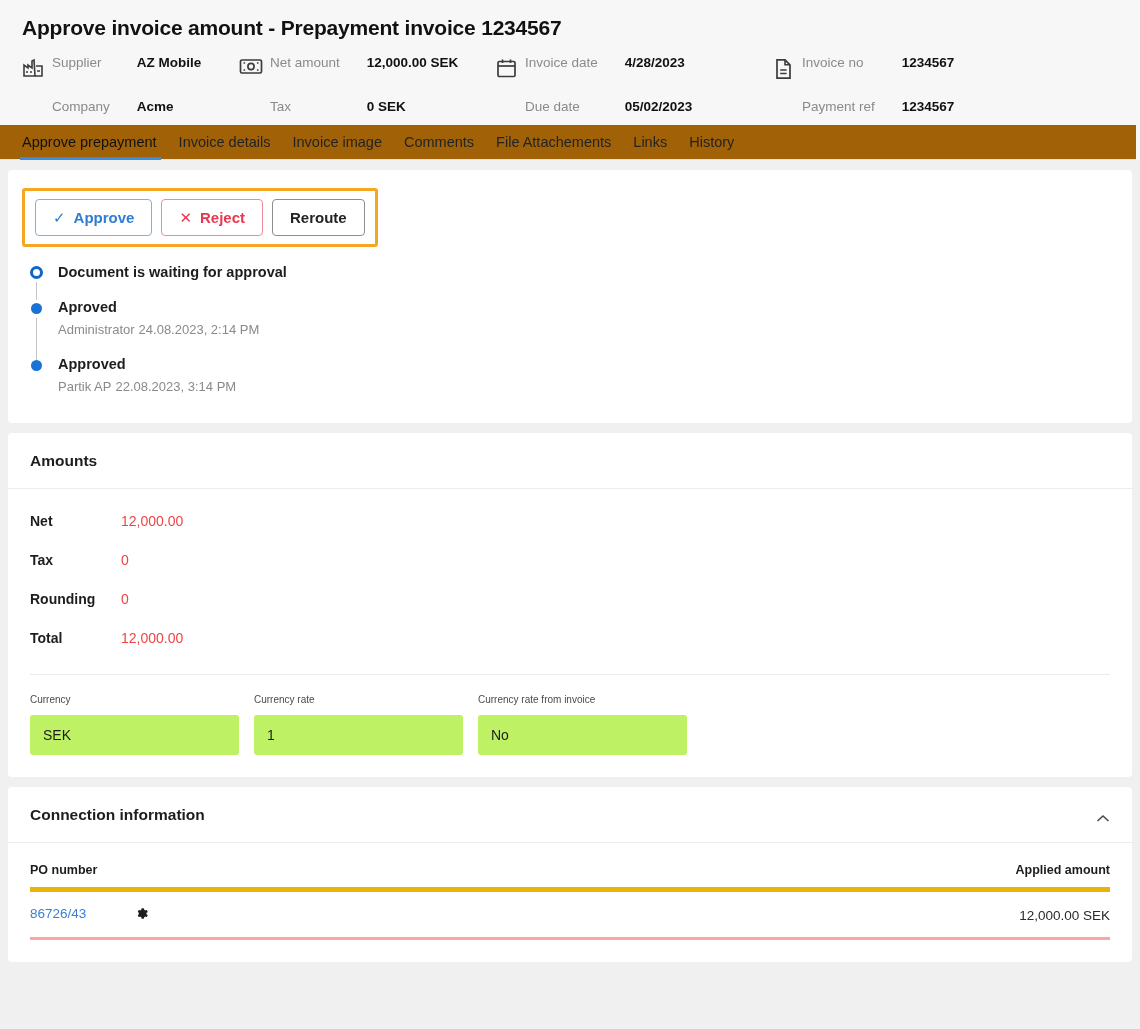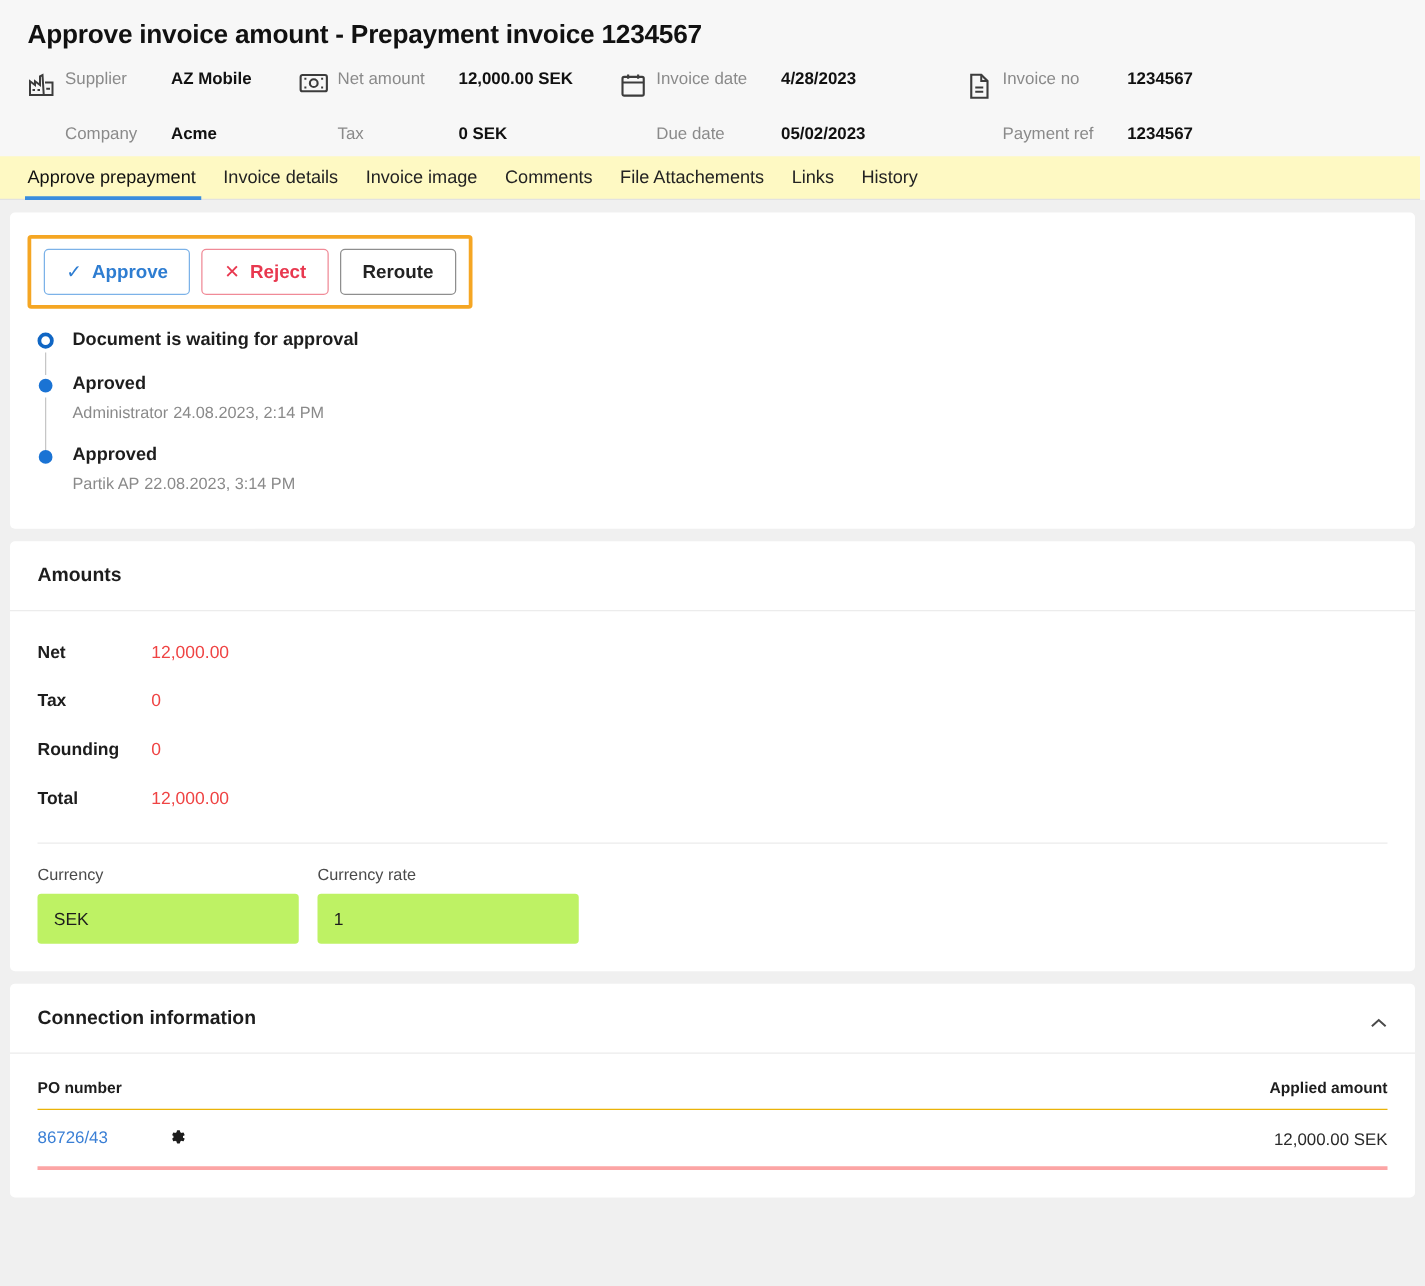--- a/index.html
+++ b/index.html
@@ -24,21 +24,21 @@
     display: flex; align-items: flex-start; justify-content: center;
     padding-top: 4px; color: #3c3c3c;
   }
   .meta-pairs { display: grid; grid-template-columns: auto auto; column-gap: 9px; row-gap: 3px; padding-left: 4px; gap: 27px; }
   .meta-label { font-size: 13.5px; color: #8a8a8a; white-space: nowrap; line-height: 17px; }
   .meta-value { font-size: 13.5px; color: #111; font-weight: bold; white-space: nowrap; line-height: 17px; }
 
   
   .tabs {
     display: flex; align-items: flex-end; gap: 0;
-    padding-left: 22px; background: #fef9c3;
+    padding-left: 22px; background: #a16207;
     border-bottom: 1px solid #e2e2e2; height: 35px;
   }
   .tab {
     font-size: 14.5px; color: #232323; padding: 0 17px 9px 0;
     margin-right: 5px; cursor: pointer; position: relative; line-height: 16px;
   }
   .tab.active { color: #111; }
   .tab.active::after {
     content: ""; position: absolute; left: -2px; right: 13px; bottom: -1px;
     height: 3px; background: #3a8dde;
@@ -97,38 +97,38 @@
   .am-label { font-size: 14px; font-weight: bold; color: #1d1d1d; }
   .am-value { font-size: 14px; color: #ef4444; padding-left: 11px; }
 
   .divider { height: 1px; background: #ececec; margin: 22px 0 17px 0; }
 
   .fields { display: flex; gap: 15px; }
   .field { display: flex; flex-direction: column; }
   .field.w1 { width: 209px; }
   .field.w2 { width: 209px; }
   .field.w3 { width: 209px; }
-  .field-label { font-size: 13px; color: #4a4a4a; margin-bottom: 7px; line-height: 16px; }
+  .field-label { font-size: 10px; color: #4a4a4a; margin-bottom: 7px; line-height: 16px; }
   .field-input {
     background: #bef264; border: none; border-radius: 3px;
     height: 40px; display: flex; align-items: center;
     padding: 0 13px; font-size: 14px; color: #1d1d1d;
     font-family: "Liberation Sans", sans-serif; width: 100%;
   }
 
   
   .chev { color: #4a4a4a; font-size: 13px; cursor: pointer; line-height: 10px; }
   .prepay-line { font-size: 14px; padding: 4px 0 22px 0; }
   .prepay-line b { font-weight: bold; color: #1d1d1d; }
   .prepay-line span { color: #3c3c3c; margin-left: 8px; }
 
   table.po { width: 100%; border-collapse: collapse; }
   table.po th {
     text-align: left; font-size: 12.5px; font-weight: bold; color: #1d1d1d;
-    padding: 0 0 10px 0; border-bottom: 1px solid #eab308;
+    padding: 0 0 10px 0; border-bottom: 5px solid #eab308;
   }
   table.po th.right, table.po td.right { text-align: right; }
   table.po td {
     padding: 14px 0 13px 0; font-size: 13.5px; color: #2a2a2a;
     border-bottom: 3px solid #fca5a5;
   }
   .po-link { color: #3a7fd5; cursor: pointer; }
   .po-gear { display: inline-block; margin-left: 44px; vertical-align: -3px; cursor: pointer; }
 </style>
 </head>
@@ -280,20 +280,24 @@
     <div class="divider"></div>
 
     <div class="fields">
       <div class="field w1">
         <span class="field-label">Currency</span>
         <input class="field-input" type="text" readonly="" value="SEK" style="">
       </div>
       <div class="field w2">
         <span class="field-label">Currency rate</span>
         <input class="field-input" type="text" readonly="" value="1" style="">
+      </div>
+      <div class="field w3">
+        <span class="field-label">Currency rate from invoice</span>
+        <input class="field-input" type="text" readonly="" value="No" style="">
       </div>
     </div>
   </div>
 </div>
 
 <div class="card">
   <div class="card-head">
     <span>Connection information</span>
     <span class="chev">
       <svg width="14" height="9" viewBox="0 0 14 9" fill="none" stroke="#4a4a4a" stroke-width="1.6">

